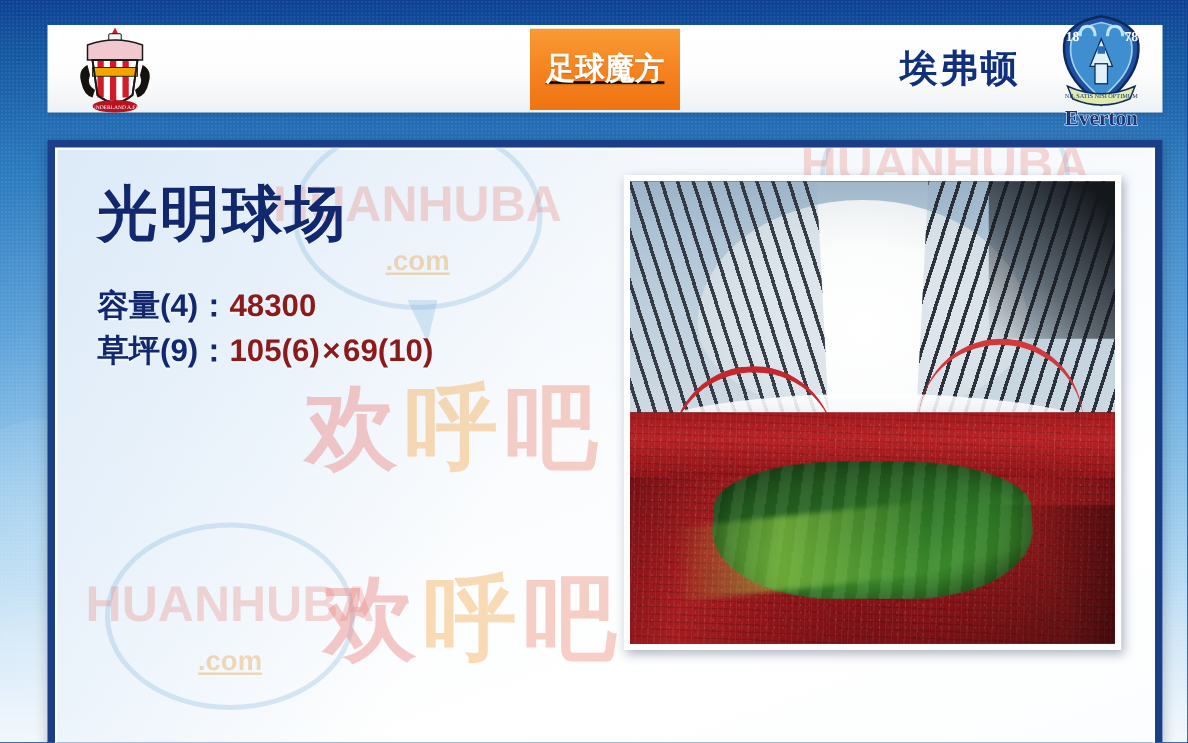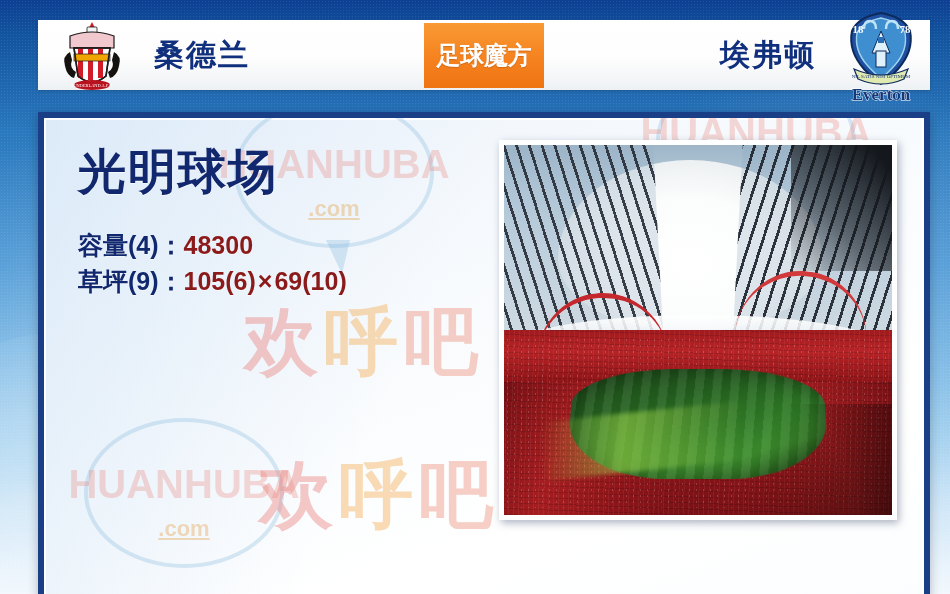--- a/index.html
+++ b/index.html
@@ -68,21 +68,21 @@
 
   
   .crest-sunderland { width: 72px; height: 74px; margin-left: 18px; }
   
   .crest-everton { width: 86px; height: 96px; margin-right: 6px; }
 
   .center-logo {
     flex: 0 0 auto;
     width: 120px; height: 65px;
     background: linear-gradient(180deg, #f99a33 0%, #f5821f 55%, #ef7412 100%);
-    display: flex; align-items: center; justify-content: center;
+    display: flex; align-items: center; justify-content: center; text-decoration: underline;
   }
   .center-logo-text {
     color: #ffffff; font-size: 25px; font-weight: bold;
     letter-spacing: 0px; line-height: 1;
     text-shadow: 0 1px 1px rgba(140,60,0,0.35);
     transform: scaleX(0.95);
   }
 
   
   .panel {
@@ -307,21 +307,20 @@
           <rect x="42" y="30" width="5" height="30" fill="#d21b28"></rect>
         </g>
         <rect x="18" y="36" width="36" height="7" fill="#f0a500" stroke="#1a1a1a" stroke-width="0.7"></rect>
         <path d="M18 30 L54 30 L50 58 Q36 70 22 58 Z" fill="none" stroke="#1a1a1a" stroke-width="1.6"></path>
         <path d="M14 34 Q6 38 9 48 Q11 58 18 60 L20 54 Q13 50 16 42 Z" fill="#14110f"></path>
         <path d="M58 34 Q66 38 63 48 Q61 58 54 60 L52 54 Q59 50 56 42 Z" fill="#14110f"></path>
         <ellipse cx="36" cy="67" rx="18" ry="5" fill="#b8121f"></ellipse>
         <text x="36" y="69" font-size="4.4" fill="#ffffff" text-anchor="middle" font-family="Liberation Serif, serif">SUNDERLAND A.F.C.</text>
       </svg>
     </div>
-    <div class="team-name home">桑德兰</div>
   </div>
 
   <div class="center-logo">
     <div class="center-logo-text">足球魔方</div>
   </div>
 
   <div class="team-side right">
     <div class="team-name away">埃弗顿</div>
     <div class="crest crest-everton">
       <svg viewBox="0 0 86 96" width="86" height="96">

